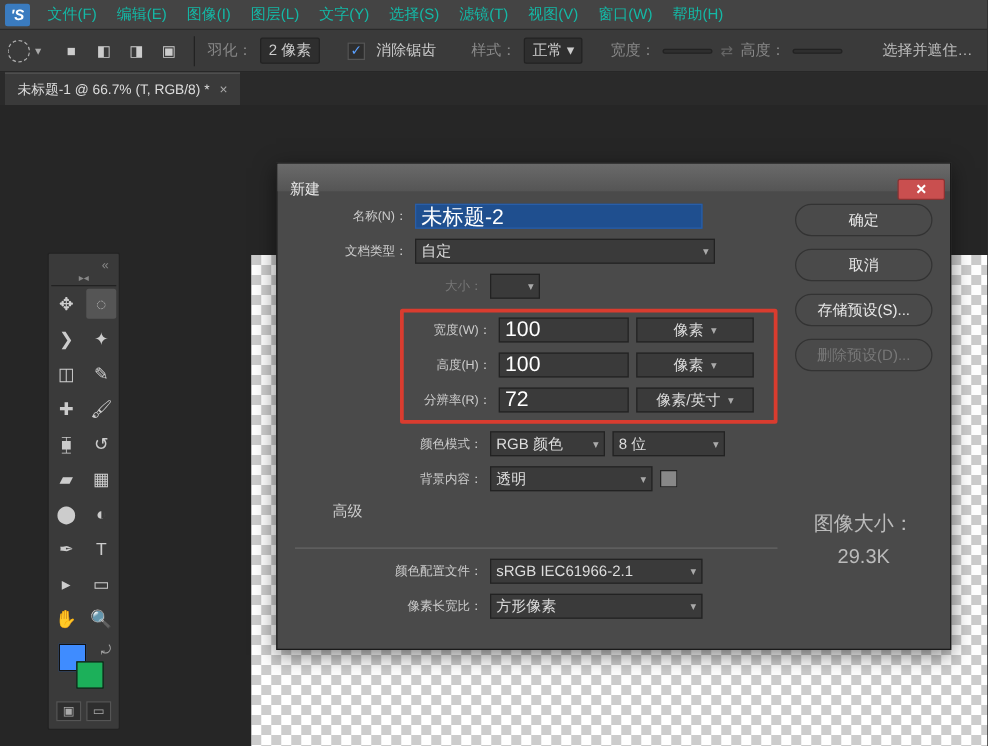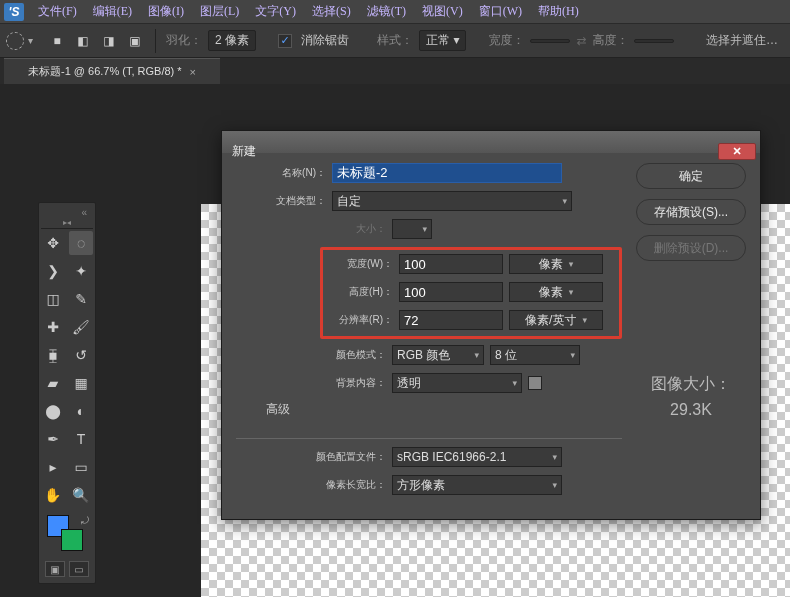--- a/index.html
+++ b/index.html
@@ -28,23 +28,22 @@
     color: #fff;
     font-weight: bold;
     font-size: 12px;
     display: flex; align-items: center; justify-content: center;
     margin-right: 6px;
     border-radius: 2px;
     font-style: italic;
   }
   .menubar .menu-item {
     padding: 0 8px;
-    color: #c4b5fd;
+    color: #14b8a6;
     cursor: default;
-    font-family: Liberation Serif, serif;
   }
   
   .optionsbar {
     display: flex;
     align-items: center;
     background: #3a3a3a;
     height: 34px;
     padding: 0 6px;
     border-bottom: 1px solid #222;
     gap: 6px;
@@ -96,21 +95,21 @@
   .doctabs {
     display: flex;
     align-items: center;
     background: #2a2a2a;
     height: 26px;
     padding: 0 4px;
   }
   .doctabs .tab {
     display: flex;
     align-items: center;
-    padding: 0 24px;
+    padding: 0 10px;
     height: 26px;
     background: #3a3a3a;
     color: #ddd;
     font-size: 11px;
     border-top: 1px solid #555;
     gap: 8px;
   }
   .doctabs .tab .close { color: #aaa; cursor: pointer; }
   
   .tools-panel {
@@ -268,21 +267,21 @@
     color: #ccc;
     font-size: 10px;
   }
   .row .text-input {
     flex: 1;
     height: 20px;
     background: #3a3a3a;
     border: 1px solid #222;
     color: #fff;
     padding: 0 4px;
-    font-size: 13px;
+    font-size: 17px;
   }
   .row .text-input.hl {
     background: #1f4f8f;
     border-color: #295ea8;
     color: #fff;
   }
   .row .select {
     height: 20px;
     background: #3a3a3a;
     border: 1px solid #222;
@@ -522,20 +521,21 @@
         <span class="label">像素长宽比：</span>
         <div class="select">
             <span>方形像素</span>
             <span class="arrow">▾</span>
           </div>
       </div>
     </div>
 
     <div class="dialog-right">
       <div class="btn">确定</div>
+      <div class="btn">取消</div>
       <div class="btn">存储预设(S)...</div>
       <div class="btn disabled">删除预设(D)...</div>
       <div class="size-info">
         <div>图像大小：</div>
         <div>29.3K</div>
       </div>
     </div>
   </div>
 </div>
 

